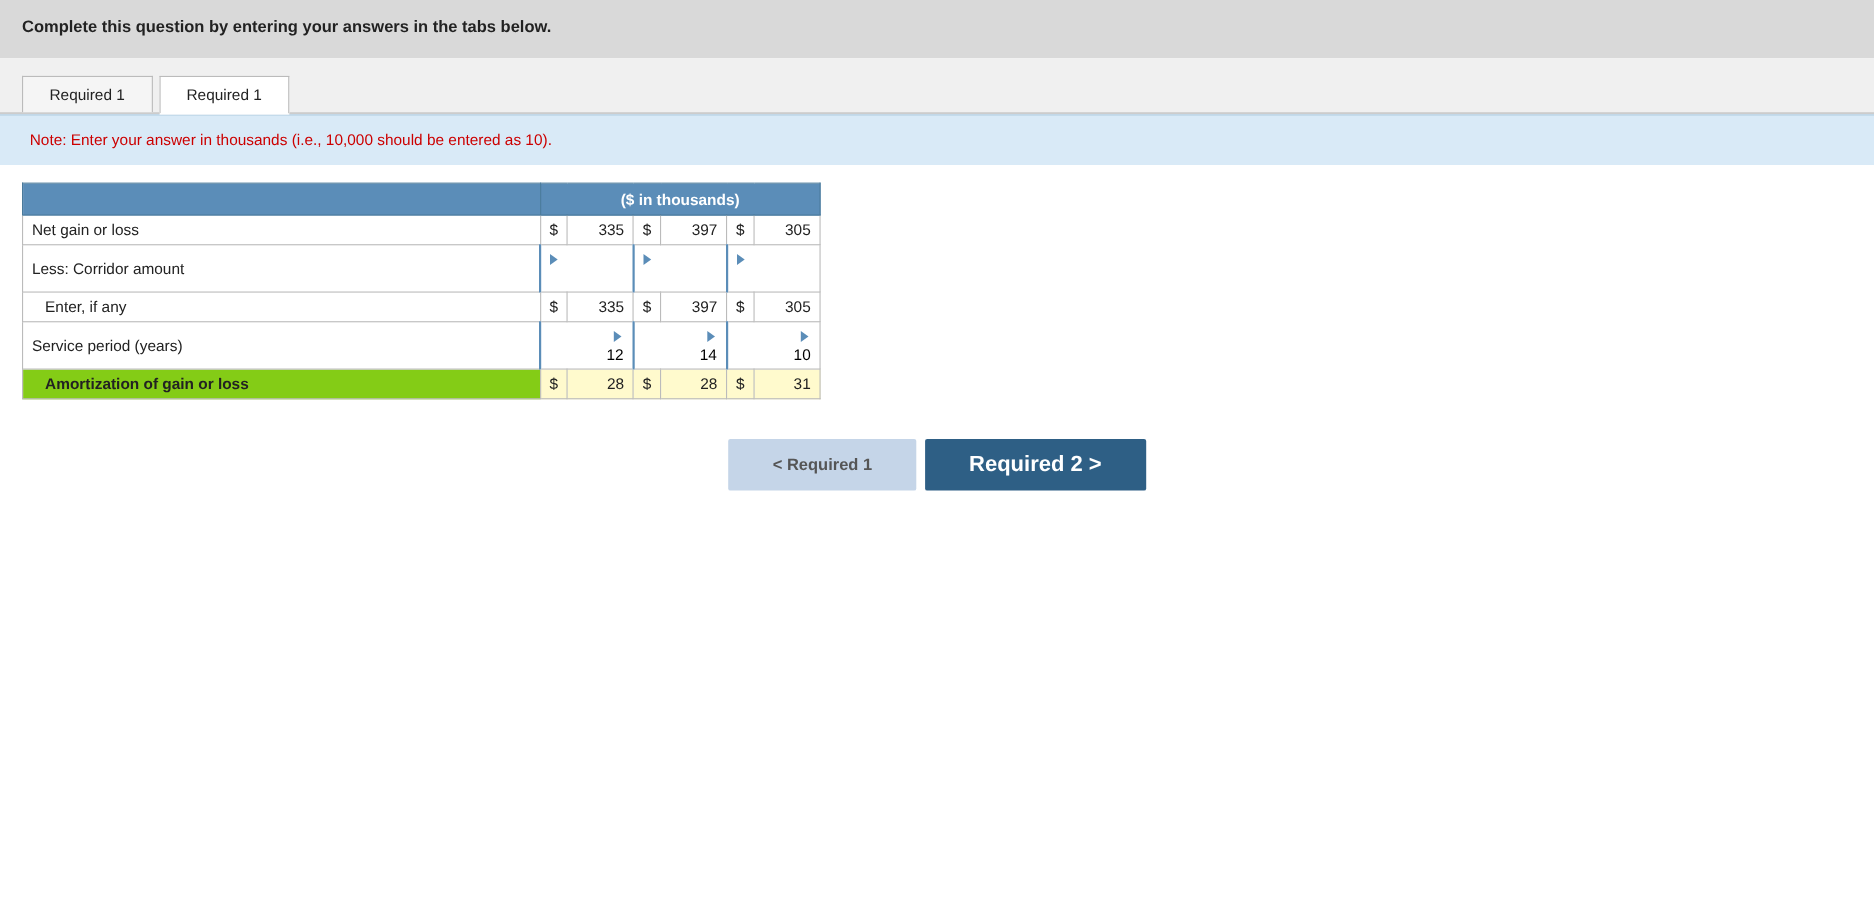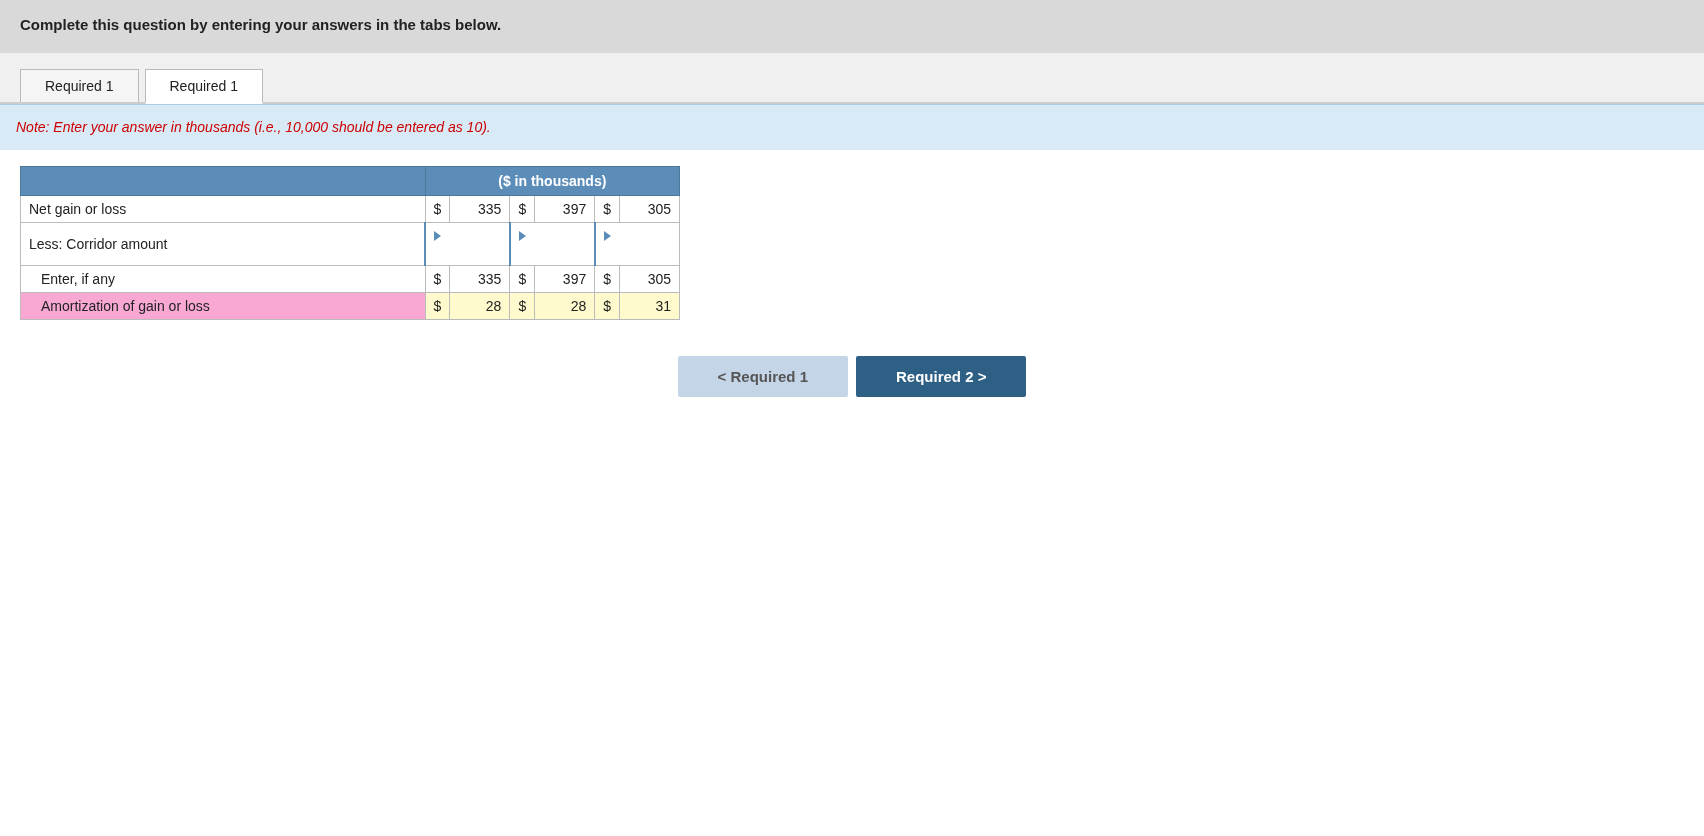--- a/index.html
+++ b/index.html
@@ -46,30 +46,30 @@
       background: #d9eaf7;
       padding: 12px 16px;
       margin: 0;
       font-size: 14px;
       line-height: 1.5;
       border-top: 1px solid #b0cce0;
     }
 
     .instruction-note {
       color: #cc0000;
-      font-style: italic;
+      margin-left: 11px;
     }
 
     .table-wrapper {
       padding: 16px 20px;
     }
 
     table {
       border-collapse: collapse;
-      width: 660px;
+      width: 726px;
     }
 
     .header-row-top td {
       background: #5b8db8;
       color: #fff;
       font-weight: bold;
       text-align: center;
       padding: 6px 8px;
       border: 1px solid #4a7a9b;
     }
@@ -102,21 +102,22 @@
     .input-cell {
       border-left: 2px solid #5b8db8 !important;
       background: #fff;
     }
 
     .yellow-row td {
       background: #fffacd;
     }
 
     .yellow-row td:first-child {
-      background: #f9a8d4;
+      background: #84cc16;
+      font-weight: bold;
     }
 
     .nav-buttons {
       display: flex;
       justify-content: center;
       gap: 8px;
       padding: 20px;
     }
 
     .btn-prev {
@@ -128,21 +129,21 @@
       font-weight: bold;
       cursor: pointer;
       border-radius: 2px;
     }
 
     .btn-next {
       background: #2e5f85;
       color: #fff;
       border: none;
       padding: 12px 40px;
-      font-size: 15px;
+      font-size: 20px;
       font-weight: bold;
       cursor: pointer;
       border-radius: 2px;
     }
 
     .indent {
       padding-left: 20px !important;
     }
 
     .triangle {
@@ -224,20 +225,35 @@
       <tr>
         <td class="indent">Enter, if any</td>
         <td style="text-align:right; width:20px;">$</td>
         <td style="text-align:right;">335</td>
         <td style="text-align:right;">$</td>
         <td style="text-align:right;">397</td>
         <td style="text-align:right;">$</td>
         <td style="text-align:right;">305</td>
       </tr>
 
+      <tr>
+        <td>Service period (years)</td>
+        <td class="input-cell" colspan="2" style="text-align:right;">
+          <span class="triangle"></span>
+          <input class="editable-input" type="text" value="12" style="">
+        </td>
+        <td class="input-cell" colspan="2" style="text-align:right;">
+          <span class="triangle"></span>
+          <input class="editable-input" type="text" value="14" style="">
+        </td>
+        <td class="input-cell" colspan="2" style="text-align:right;">
+          <span class="triangle"></span>
+          <input class="editable-input" type="text" value="10" style="">
+        </td>
+      </tr>
 
       <tr class="yellow-row">
         <td class="indent">Amortization of gain or loss</td>
         <td style="text-align:right;">$</td>
         <td style="text-align:right;">28</td>
         <td style="text-align:right;">$</td>
         <td style="text-align:right;">28</td>
         <td style="text-align:right;">$</td>
         <td style="text-align:right;">31</td>
       </tr>

